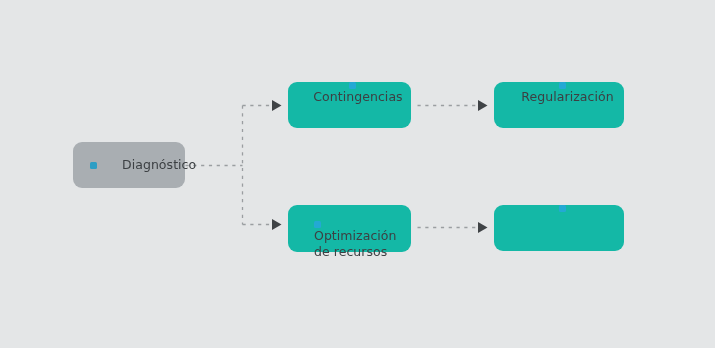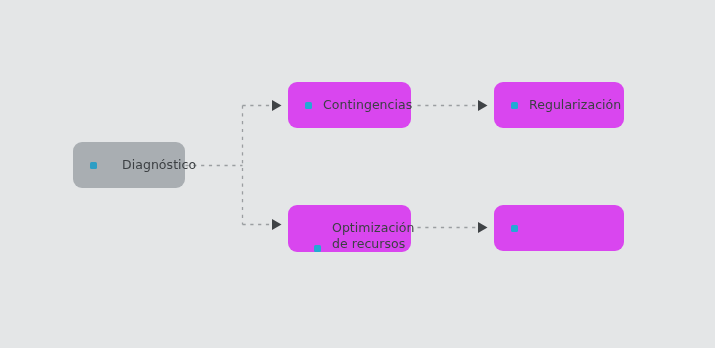--- a/index.html
+++ b/index.html
@@ -32,38 +32,39 @@
     display: flex;
     align-items: center;
     padding-left: 17px;
     z-index: 2;
   }
   .node.root {
     background: #a9aeb2;
     gap: 14px;
   }
   .node.step {
-    background: #d946ef;
+    background: #14b8a6;
+    flex-direction: column;
   }
   .bullet {
     width: 7px;
     height: 7px;
     border-radius: 1.5px;
     flex: 0 0 auto;
     margin-right: 11px;
   }
   .node-label {
     font-size: 12.5px;
     line-height: 16px;
     color: #3c4043;
     letter-spacing: 0.05px;
     white-space: pre-line;
   }
   .node.two-line {
-    align-items: flex-end;
+    align-items: flex-start;
     padding-top: 11px;
     padding-left: 26px;
   }
   .node.two-line .bullet {
     margin-top: 5px;
   }
 </style>
 </head>
 <body>
 

